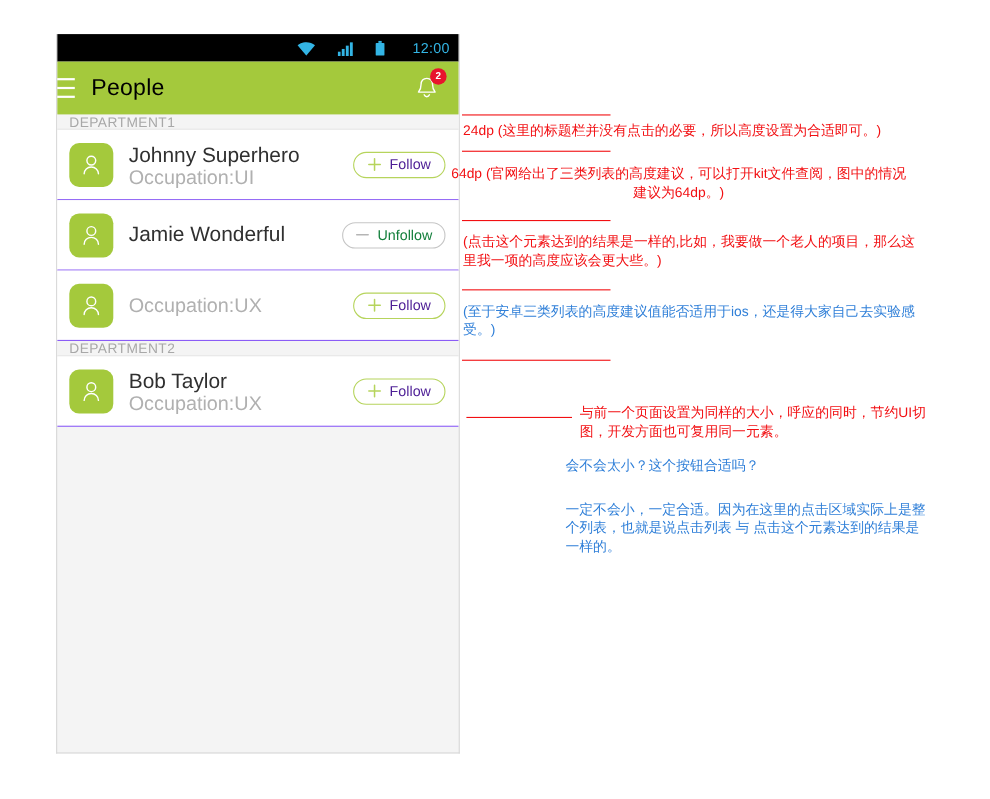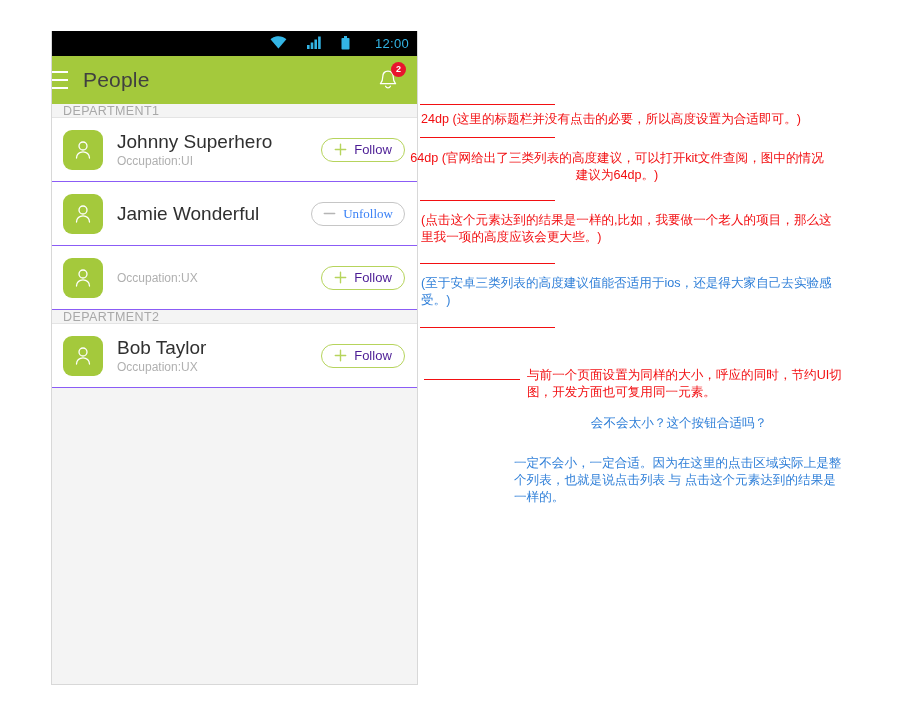--- a/index.html
+++ b/index.html
@@ -26,21 +26,21 @@
   
   #statusbar{
     height:25px;
     background:#000000;
     position:relative;
     display:flex;
     align-items:center;
     justify-content:flex-end;
     padding-right:8px;
   }
-  #statusbar .sb-icons{display:flex;align-items:flex-start;gap:20px;}
+  #statusbar .sb-icons{display:flex;align-items:flex-end;gap:20px;}
   .sb-clock{
     color:#33b5e5;
     font-size:13px;
     letter-spacing:.3px;
     margin-left:5px;
   }
   .wifi-ico,.signal-ico,.batt-ico{display:block;}
 
   
   #appbar{
@@ -51,21 +51,21 @@
     position:relative;
   }
   #hamburger{
     width:20px;height:18px;
     margin-left:-4px;
     display:flex;flex-direction:column;justify-content:space-between;
     flex:0 0 auto;
   }
   #hamburger i{display:block;height:2px;background:#ffffff;width:100%;}
   #apptitle{
-    color:#404040;
+    color:#000000;
     font-size:21px;
     font-weight:400;
     margin-left:15px;
     letter-spacing:.2px;
   }
   #bellwrap{
     position:absolute;
     right:16px; top:50%;
     transform:translateY(-50%);
     width:26px;height:26px;
@@ -114,41 +114,41 @@
   }
   .row-text{flex:1 1 auto;margin-left:14px;min-width:0;}
   .row-name{
     font-size:19px;
     color:#303030;
     font-weight:400;
     line-height:22px;
     white-space:nowrap;
   }
   .row-sub{
-    font-size:12px;
+    font-size:18px;
     color:#b0b0b0;
     line-height:16px;
     margin-top:0px;
     white-space:nowrap;
   }
   .pill{
     flex:0 0 auto;
     height:24px;
     min-width:84px;
     border-radius:13px;
     border:1.6px solid #b6d45c;
     display:flex;align-items:center;justify-content:center;
     gap:7px;
     box-sizing:border-box;
     padding:0 11px;
     background:transparent;
   }
   .pill .lbl{font-size:13px;color:#4c1d95;}
   .pill.unfollow{border-color:#c6c6c6;}
-  .pill.unfollow .lbl{color:#3b82f6;font-family:Liberation Serif, serif;}
+  .pill.unfollow .lbl{color:#15803d;}
 
   
   .ann{
     position:absolute;
     font-size:12.6px;
     line-height:17px;
     letter-spacing:0px;
   }
   .ann.red{color:#f20f12;}
   .ann.blue{color:#2f7fd8;}
@@ -310,15 +310,15 @@
 
 <div class="ann blue" style="left:421px; top:275px; width:415px;">(至于安卓三类列表的高度建议值能否适用于ios，还是得大家自己去实验感受。)</div>
 
 <div id="arrow-line"></div>
 <svg id="arrow-head" width="16" height="18" viewBox="0 0 16 18">
   <path d="M15 1 L1.5 8.6 L15 16.5" fill="none" stroke="#f20f12" stroke-width="1.4"></path>
 </svg>
 
 <div class="ann red" style="left:527px; top:367px; width:320px;">与前一个页面设置为同样的大小，呼应的同时，节约UI切图，开发方面也可复用同一元素。</div>
 
-<div class="ann blue" style="left:514px; top:415px; width:330px;text-align:center;">会不会太小？这个按钮合适吗？</div>
+<div class="ann blue" style="left:514px; top:415px; width:330px;">会不会太小？这个按钮合适吗？</div>
 
 <div class="ann blue" style="left:514px; top:455px; width:332px;">一定不会小，一定合适。因为在这里的点击区域实际上是整个列表，也就是说点击列表 与 点击这个元素达到的结果是一样的。</div>
 
 </body></html>

